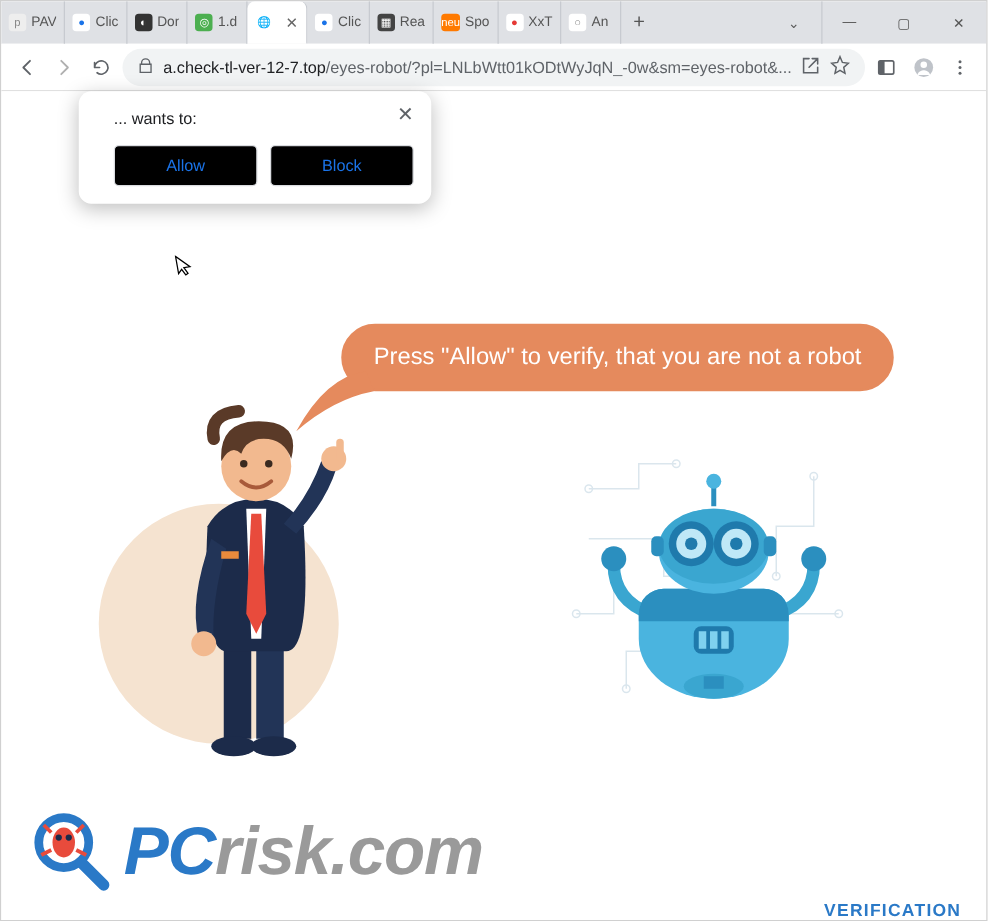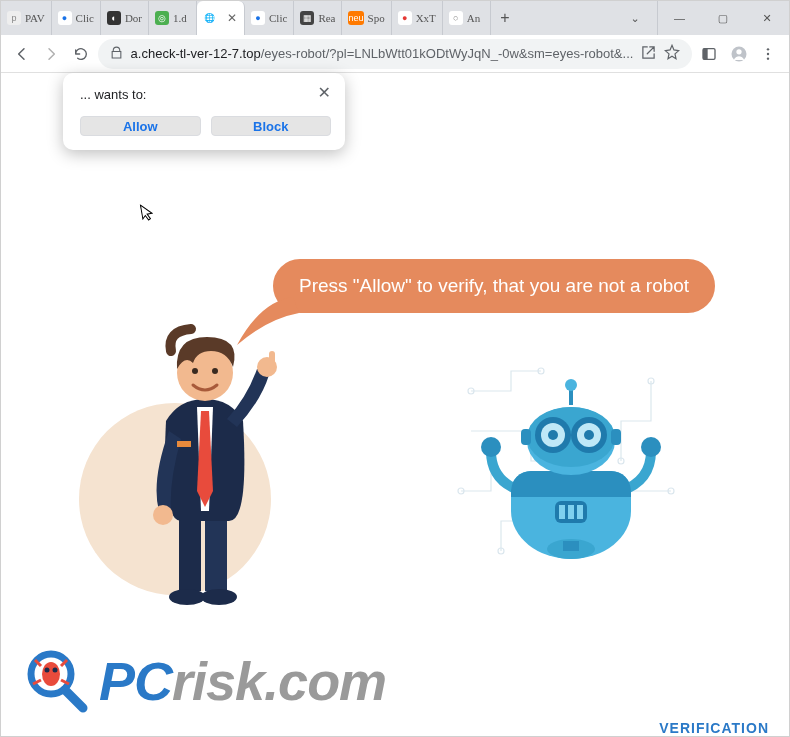--- a/index.html
+++ b/index.html
@@ -3,45 +3,45 @@
 <meta charset="utf-8">
 <style>
   * { margin: 0; padding: 0; box-sizing: border-box; }
   body { font-family: "Segoe UI", Arial, sans-serif; background: #fff; width: 790px; height: 737px; overflow: hidden; position: relative; border: 1px solid #d0d0d0; }
 
   
   .titlebar { height: 34px; background: #dfe1e5; display: flex; align-items: stretch; }
   .tab { display: flex; align-items: center; gap: 4px; padding: 0 6px; font-size: 11px; color: #555; height: 100%; border-right: 1px solid #c7cad0; min-width: 48px; max-width: 60px; overflow: hidden; white-space: nowrap; }
   .tab.active { background: #fff; border-top-left-radius: 6px; border-top-right-radius: 6px; }
   .tab .favicon { width: 30px; height: 14px; flex: 0 0 14px; border-radius: 3px; background: #ccc; display:flex; align-items:center; justify-content:center; font-size:9px; color:#fff;}
-  .tab .title { flex: 1; overflow: hidden; text-overflow: ellipsis; font-family: Liberation Serif, serif; }
+  .tab .title { flex: 1; overflow: hidden; text-overflow: ellipsis; }
   .tab .close-x { width: 12px; text-align: center; color: #666; font-size: 12px; }
   .newtab { display:flex; align-items:center; justify-content:center; width: 28px; color:#555; font-size:16px;}
   .wincontrols { margin-left: auto; display:flex; }
   .winbtn { width: 44px; display:flex; align-items:center; justify-content:center; color:#555; font-size:11px; }
   .winbtn.sep { border-left:1px solid #c7cad0;}
 
   
   .toolbar { height: 38px; background: #fff; border-bottom: 1px solid #e0e0e0; display:flex; align-items:center; padding: 17px 8px; gap: 4px; }
   .navbtn { width: 28px; height: 28px; display:flex; align-items:center; justify-content:center; color:#5f6368; border-radius: 50%; font-size: 16px; }
   .addressbar { flex:1; height: 30px; background:#f1f3f4; border-radius: 15px; display:flex; align-items:center; padding: 0 12px; gap: 8px; font-size: 13px; color:#5f6368; }
   .addressbar .lock { font-size: 12px; color: #5f6368; }
   .addressbar .url { flex:1; overflow:hidden; white-space:nowrap; text-overflow:ellipsis; }
   .urlhost { color: #202124; }
   .tool-icon { width: 28px; height: 28px; display:flex; align-items:center; justify-content:center; color:#5f6368; font-size:16px;}
 
   
-  .perm { position:absolute; left: 62px; top: 72px; width: 282px; background:#fff; border-radius: 10px; box-shadow: 0 4px 16px rgba(0,0,0,0.25); padding: 14px 14px 14px 17px; z-index: 10;}
+  .perm { position:absolute; left: 62px; top: 72px; width: 282px; background:#fff; border-radius: 10px; box-shadow: 0 4px 16px rgba(0,0,0,0.25); padding: 14px 14px 14px 28px; z-index: 10;}
   .perm-head { display:flex; justify-content:space-between; align-items:flex-start;}
   .perm-head .txt { font-size: 13px; color:#202124;}
   .perm-head .x { font-size:16px; color:#5f6368; cursor:pointer; line-height: 12px;}
   .perm-body { display:flex; align-items:center; gap: 10px; margin-top: 10px; font-size: 13px; color:#202124; }
   .perm-body .bell { font-size: 15px; color:#5f6368;}
   .perm-btns { display:flex; gap: 10px; margin-top: 14px;}
-  .perm-btns button { flex:1; height: 20px; background:#e5e5e5; border:1px solid #dadce0; border-radius:4px; color:#1a73e8; font-size:13px; cursor:pointer;font-weight:bold;}
+  .perm-btns button { flex:1; height: 33px; background:#000000; border:1px solid #dadce0; border-radius:4px; color:#1a73e8; font-size:13px; cursor:pointer;}
 
   
   .content { position: relative; width: 100%; height: calc(100% - 34px - 38px); background: #fff; }
   .speech { position:absolute; left: 272px; top: 186px; background:#e58a5d; border: 2px solid #e58a5d; color:#fff; font-size: 19px; padding: 14px 24px; border-radius: 36px; white-space:nowrap;}
   
 
   .bgcircle { position:absolute; left: 78px; top: 330px; width: 192px; height: 192px; border-radius:50%; background:#f5e3d0;}
 
   .man { position:absolute; left: 100px; top: 238px; width: 200px; height: 300px;}
   .robot { position:absolute; left: 450px; top: 278px; width: 240px; height: 240px;}

